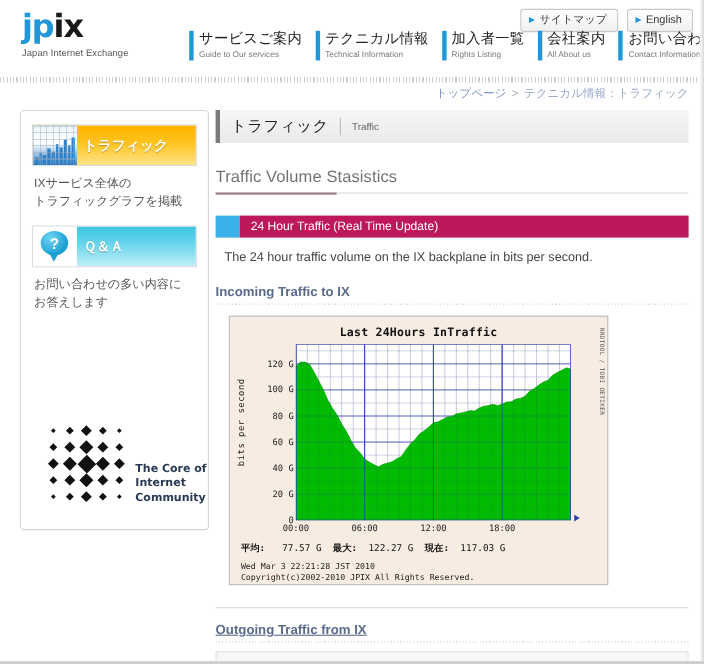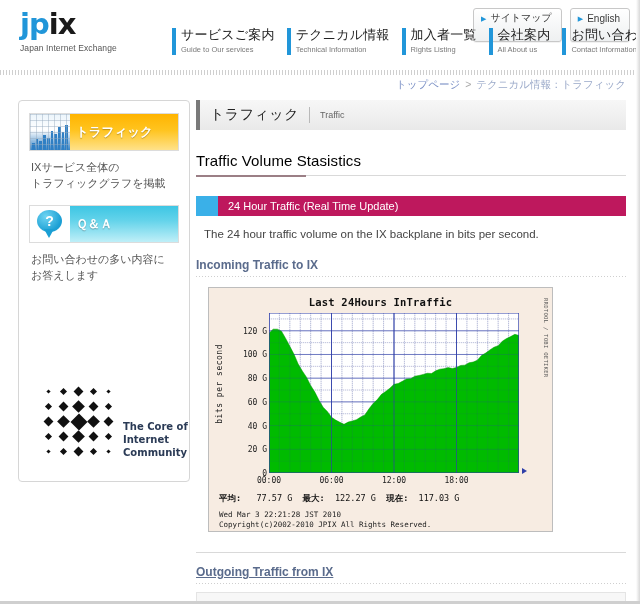--- a/index.html
+++ b/index.html
@@ -18,21 +18,21 @@
   .logo-word { font-size:29px; font-weight:bold; letter-spacing:-1px; line-height:1; font-family:"DejaVu Sans",sans-serif; }
   .logo-jp { color:#2196d9; }
   .logo-ix { color:#1a1a1a; }
   .logo-sub { font-size:8.5px; color:#555; margin-top:4px; letter-spacing:.1px; }
 
   .topbtns { position:absolute; right:10px; top:8px; display:flex; gap:8px; }
   .topbtn {
     display:inline-flex; align-items:center; gap:4px;
     border:1px solid #c8c8c8; border-radius:3px;
     background:linear-gradient(#ffffff,#eef0f1);
-    padding:2px 9px 16px 7px; font-size:10px; color:#3a3a3a;
+    padding:2px 9px 3px 7px; font-size:10px; color:#3a3a3a;
     box-shadow:0 1px 0 rgba(0,0,0,.05);
     cursor:pointer; white-space:nowrap;
   }
   .topbtn .tri { color:#2196d9; font-size:7px; line-height:1; }
 
   .nav { position:absolute; left:172px; top:28px; display:flex; gap:12px; align-items:flex-start; }
   .nav-item { display:flex; gap:5px; cursor:pointer;justify-content:center; }
   .nav-bar { width:4px; min-height:26px; background:#2196d9; flex:none; }
   .nav-ja { font-size:13px; color:#222; line-height:14px; white-space:nowrap; letter-spacing:.2px; }
   .nav-en { font-size:7.5px; color:#7a7a7a; line-height:11px; white-space:nowrap; margin-top:2px; }
@@ -95,21 +95,21 @@
   .main { position:absolute; left:196px; top:100px; width:430px; }
   .page-title-bar {
     display:flex; align-items:center; height:30px;
     background:linear-gradient(180deg,#f7f7f7,#e9e9e9);
     border-left:4px solid #7a7a7a;
   }
   .page-title-ja { font-size:14px; color:#222; margin-left:10px; letter-spacing:.5px; }
   .page-title-div { width:1px; height:16px; background:#b9b9b9; margin:0 10px; }
   .page-title-en { font-size:9px; color:#666; }
 
-  .sec-title { font-size:15px; color:#000000; margin:22px 0 0 0; font-weight:normal; letter-spacing:.1px; }
+  .sec-title { font-size:15px; color:#737373; margin:22px 0 0 0; font-weight:normal; letter-spacing:.1px; }
   .sec-rule { height:1px; background:#d9d9d9; margin-top:6px; position:relative; }
   .sec-rule:before { content:""; position:absolute; left:0; top:0; width:110px; height:2px; background:#9b7f86; }
 
   .sub-head { display:flex; align-items:stretch; margin-top:20px; height:20px; }
   .sub-head .chip { width:22px; background:#3ab0e8; flex:none; }
   .sub-head .bar { flex:1; background:#be185d; display:flex; align-items:center; padding-left:10px; color:#fff; font-size:11px; }
 
   .blurb { font-size:11.5px; color:#444; margin:12px 0 0 8px; }
 
   .io-title { font-size:12px; font-weight:bold; color:#5a6b8c; margin-top:18px; position:relative; padding-bottom:5px; }

